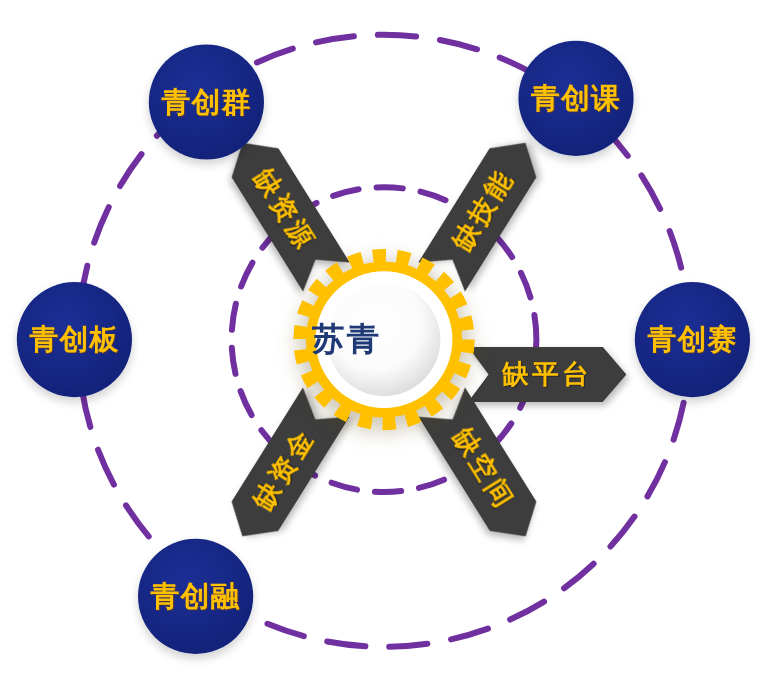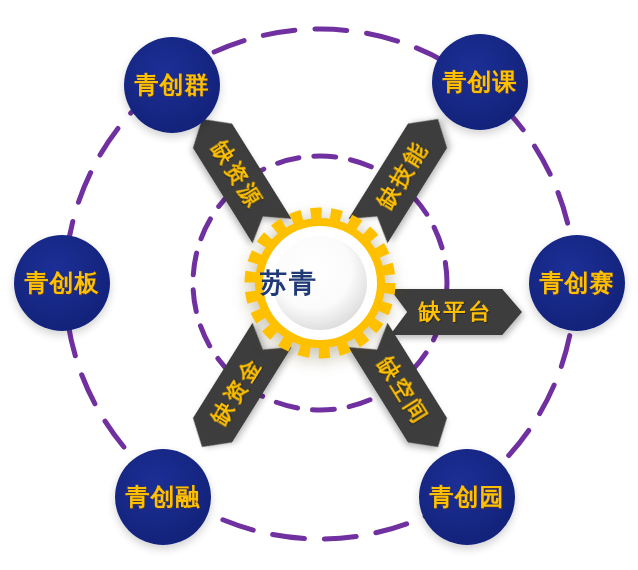--- a/index.html
+++ b/index.html
@@ -119,17 +119,14 @@
   </div>
   <div class="node l">
     <span class="node-label">青创板</span>
   </div>
   <div class="node r">
     <span class="node-label">青创赛</span>
   </div>
   <div class="node bl">
     <span class="node-label">青创融</span>
   </div>
-  <div class="node br">
-    <span class="node-label">青创园</span>
-  </div>
 
 </div>
 
 </body></html>

